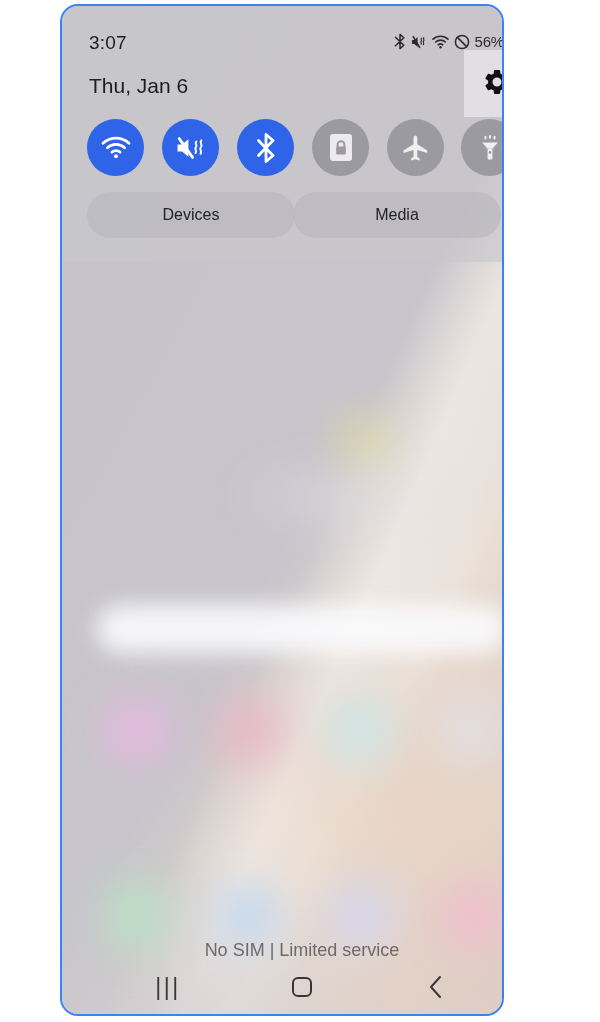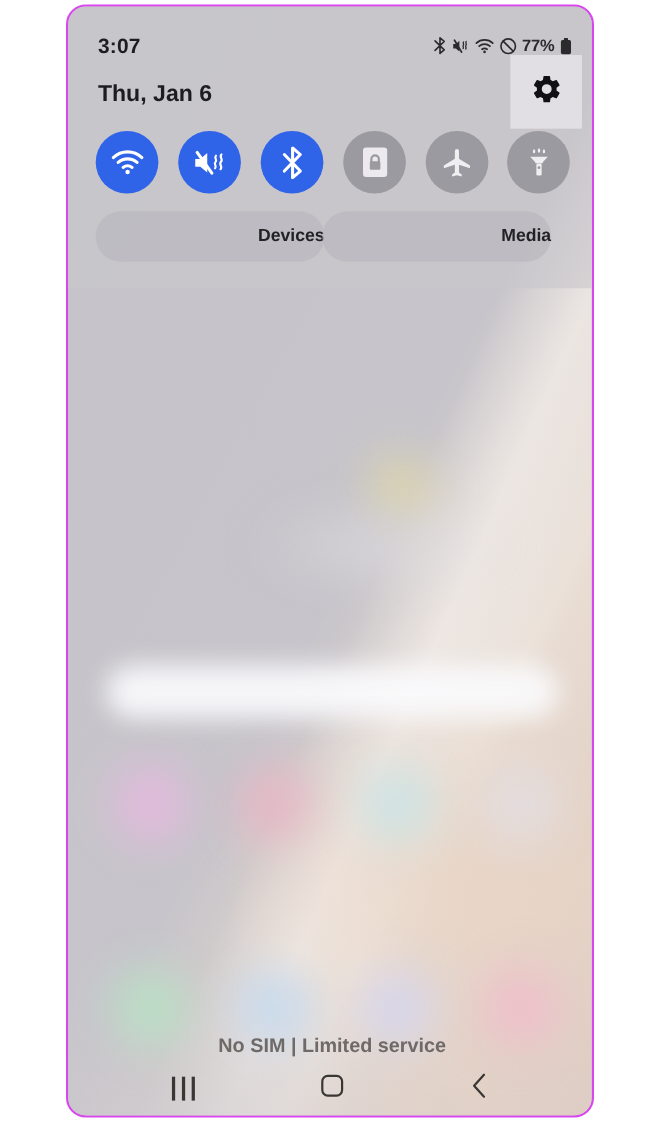--- a/index.html
+++ b/index.html
@@ -10,28 +10,27 @@
     height: 1022px;
     overflow: hidden;
     font-family: "Liberation Sans", sans-serif;
   }
 
   
   #device-frame {
     position: absolute;
     left: 60px;
     top: 4px;
-    width: 480px;
+    width: 444px;
     height: 1012px;
     border-radius: 18px;
-    border: 2px solid #d946ef;
+    border: 2px solid #3b82f6;
     box-sizing: border-box;
     overflow: hidden;
     background: #c7c5ca;
-    font-weight: bold;
   }
 
   
   #wallpaper {
     position: absolute;
     inset: 0;
     background:
       linear-gradient(118deg,
         rgba(198,196,202,1) 0%,
         rgba(199,197,203,1) 52%,
@@ -185,21 +184,21 @@
     left: 0; top: 186px; width: 480px; height: 46px;
   }
   .shortcut-btn {
     position: absolute;
     top: 0;
     width: 208px; height: 46px;
     border-radius: 23px;
     background: rgba(186,184,190,0.72);
     display: flex;
     align-items: center;
-    justify-content: flex-end;
+    justify-content: center;
     font-size: 16px;
     color: #222225;
   }
   #shortcut-devices { left: 25px; }
   #shortcut-media   { left: 231px; }
 
   
   #no-notifications {
     position: absolute;
     left: 0; top: 560px; width: 480px;
@@ -305,21 +304,21 @@
         </svg>
       </span>
 
       <span>
         <svg width="16" height="16" viewBox="0 0 16 16">
           <circle cx="8" cy="8" r="6.6" stroke="#2b2b2d" stroke-width="1.5" fill="none"></circle>
           <path d="M3.4 3.4 L12.6 12.6" stroke="#2b2b2d" stroke-width="1.5" stroke-linecap="round"></path>
         </svg>
       </span>
 
-      <span id="battery-percent">77%</span>
+      <span id="battery-percent">56%</span>
 
       <span>
         <svg width="11" height="16" viewBox="0 0 11 16">
           <rect x="3.6" y="0.6" width="3.8" height="1.8" rx="0.6" fill="#2b2b2d"></rect>
           <rect x="0.9" y="2.4" width="9.2" height="12.9" rx="1.6" fill="#2b2b2d"></rect>
         </svg>
       </span>
 
     </div>
   </div>

